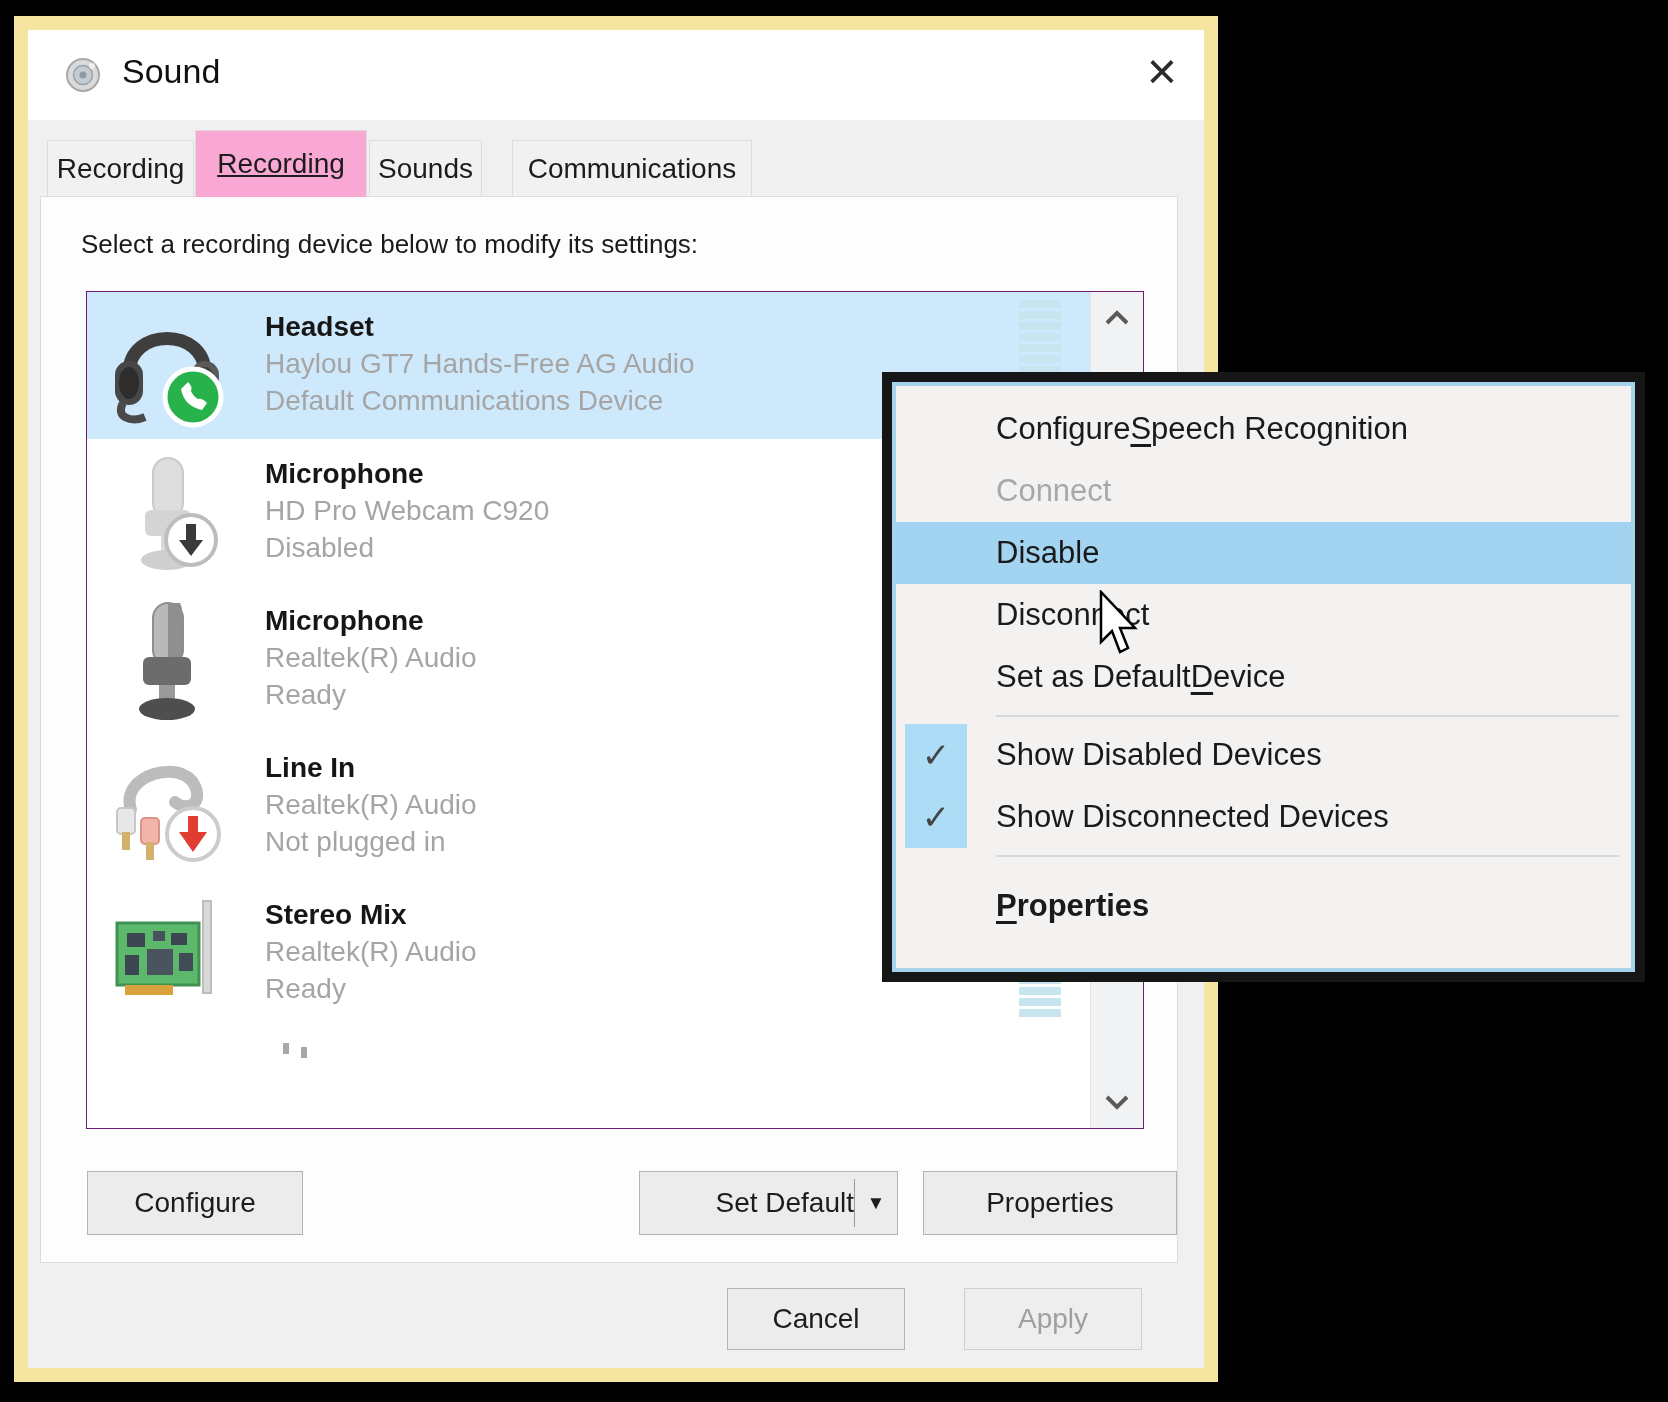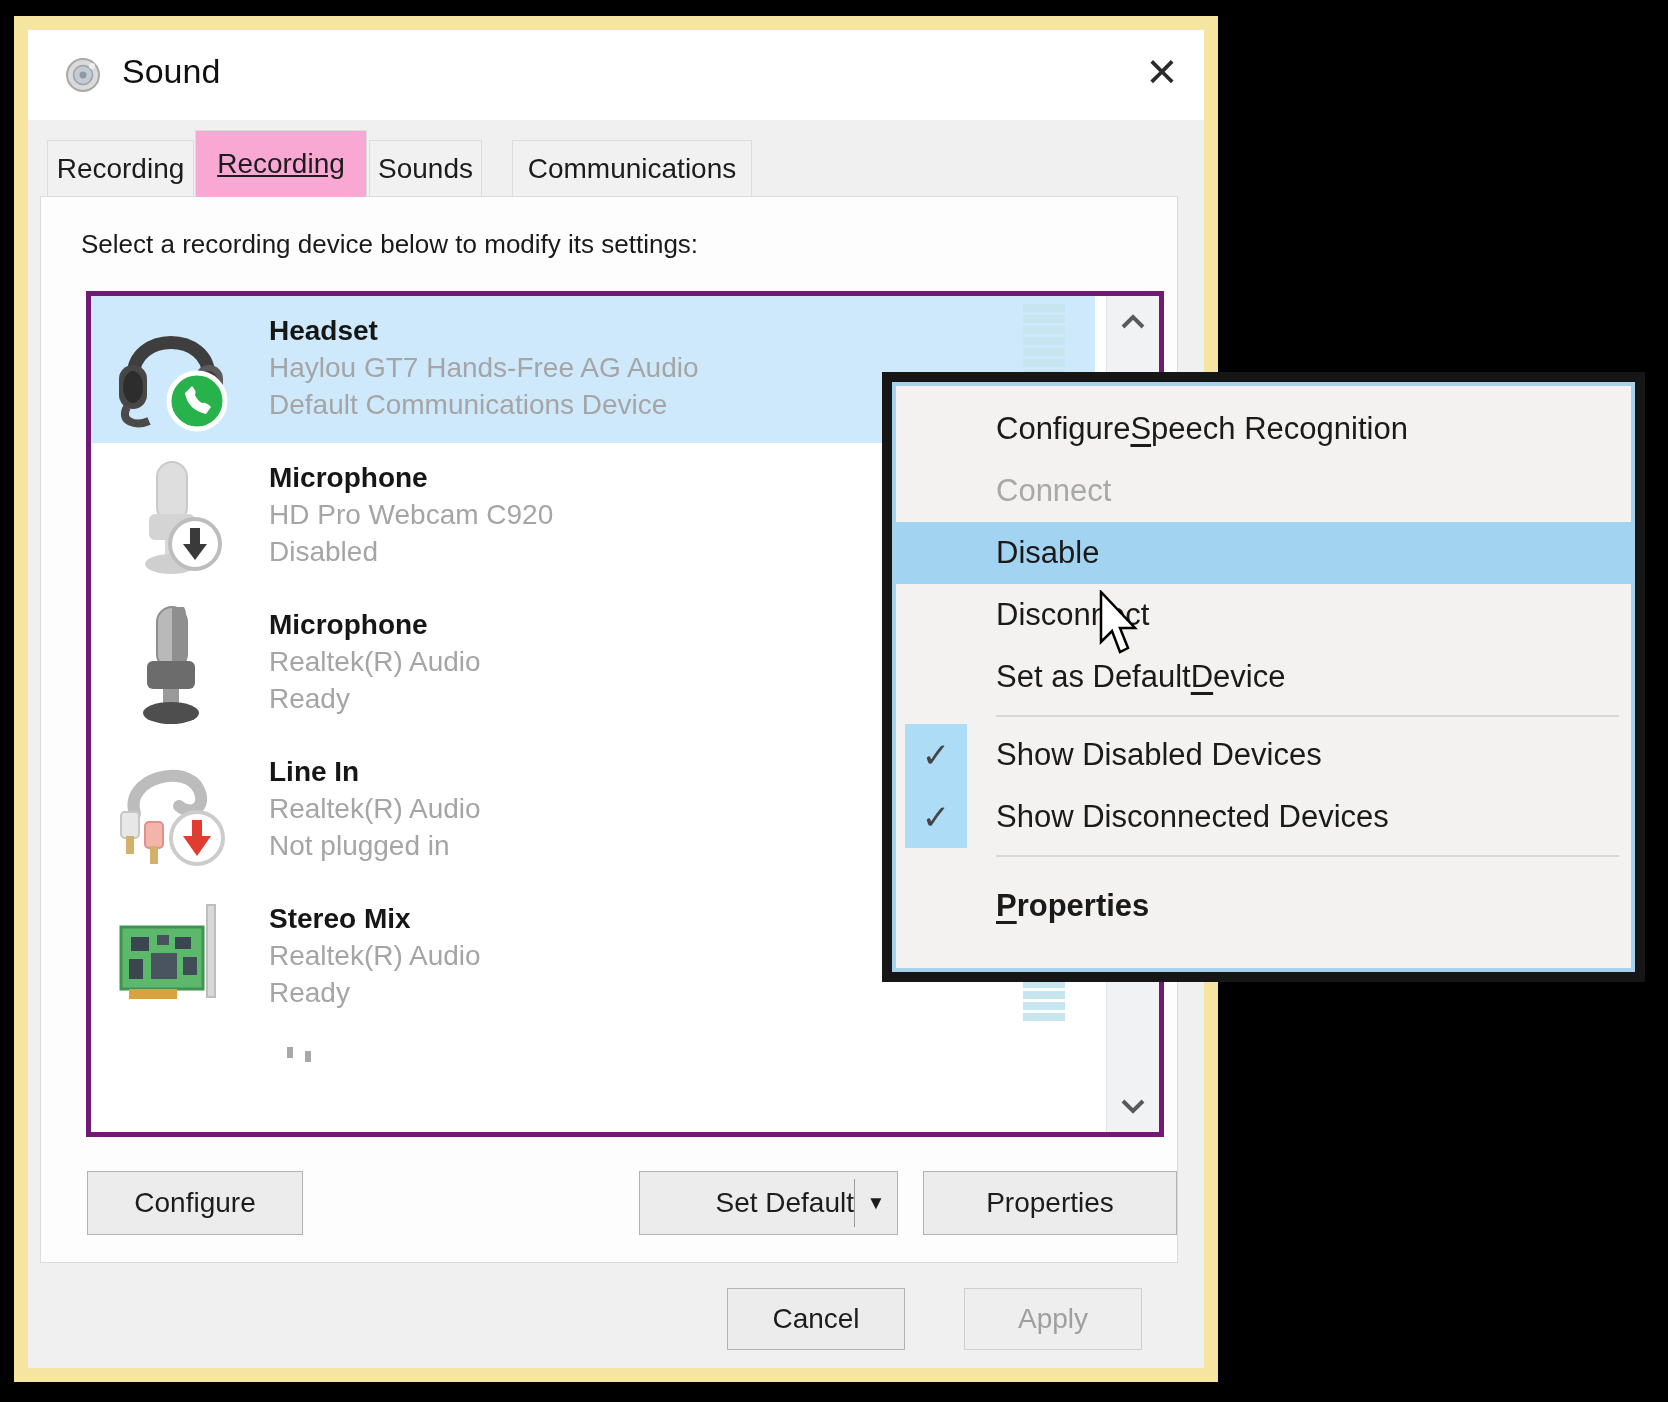--- a/index.html
+++ b/index.html
@@ -22,21 +22,21 @@
   .tab-playback{left:19px;width:147px;}
   .tab-recording{left:167px;width:172px;}
   .tab-sounds{left:341px;width:113px;}
   .tab-comms{left:456px;width:240px;margin-left:28px;}
 
   .tabpage{position:absolute;left:12px;top:166px;width:1136px;height:1065px;background:#fdfdfd;
            border:1px solid #dcdcdc;z-index:2;}
   .instruction{position:absolute;left:40px;top:32px;font-size:26px;color:#1a1a1a;}
 
   .listbox{position:absolute;left:45px;top:94px;width:1056px;height:836px;background:#ffffff;
-           border:5px solid #701a75;overflow:hidden;padding-left:12px;}
+           border:1px solid #701a75;overflow:hidden;}
   .drow{position:absolute;left:0;width:1004px;height:147px;}
   .drow.sel{background:#cfe9fc;}
   .dicon{position:absolute;left:16px;top:8px;width:128px;height:130px;}
   .dname{position:absolute;left:178px;top:19px;font-size:28px;font-weight:bold;color:#161616;}
   .ddetail{position:absolute;left:178px;top:56px;font-size:28px;color:#a5a5a5;}
   .dstatus{position:absolute;left:178px;top:93px;font-size:28px;color:#a5a5a5;}
   .meter{position:absolute;left:932px;top:8px;width:42px;height:131px;
          background:repeating-linear-gradient(to bottom,#c7e5ef 0 8px,rgba(0,0,0,0) 8px 11px);}
   .partial-marks span{position:absolute;width:6px;height:11px;background:#a8a8a8;}
 

